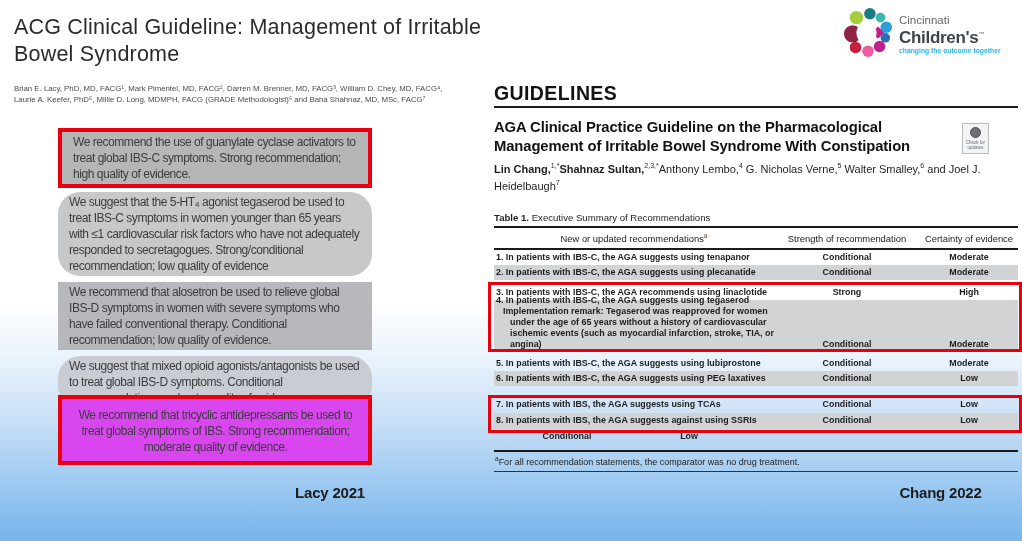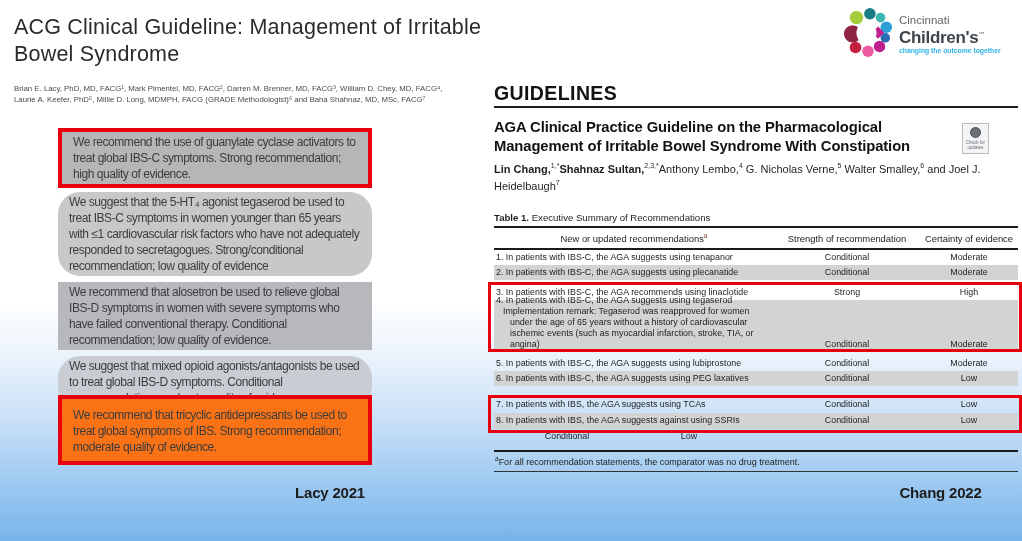--- a/index.html
+++ b/index.html
@@ -15,21 +15,21 @@
   .rec-stack{position:absolute;left:58px;top:128px;width:314px;}
   .rec{box-sizing:border-box;width:314px;font-size:12px;line-height:16px;letter-spacing:-0.45px;
     color:#3b3c3e;padding:2px 10px 2px 11px;}
   .rec.dark{background:#b5b6b8;}
   .rec.light{background:#c7c8ca;border-radius:22px;}
   .rec.hl{border:4px solid #e8000e;}
   #rec1{margin-bottom:4px;}
   #rec2{margin-bottom:6px;}
   #rec3{margin-bottom:6px;background:#b7b8bb;}
   #rec4{background:#c9cdd3;}
-  #rec5{margin-top:-13px;position:relative;z-index:2;background:#f97316;padding-top:8px;padding-bottom:6px;}
+  #rec5{margin-top:-13px;position:relative;z-index:2;background:#d946ef;padding-top:8px;padding-bottom:6px;text-align:center;}
   .cite{position:absolute;top:484px;font-size:15px;font-weight:700;color:#1d1d1d;letter-spacing:-0.2px;}
   #cite-left{left:255px;width:150px;text-align:center;}
   #cite-right{left:868px;width:145px;text-align:center;}
   
   .logo{position:absolute;left:843px;top:8px;display:flex;align-items:flex-start;}
   .logo-text{margin-left:6px;padding-top:7px;}
   .logo-l1{font-size:11.5px;line-height:11px;color:#64666b;}
   .logo-l2{font-size:17px;line-height:17px;font-weight:700;color:#3d454d;letter-spacing:-0.3px;}
   .logo-l2 .tm{font-size:6px;vertical-align:super;color:#7a7d82;}
   .logo-tag{font-size:6.8px;line-height:8px;font-weight:700;color:#2fb2e6;margin-top:1px;}
@@ -50,21 +50,21 @@
   .tbl{position:absolute;left:494px;top:226px;width:524px;font-size:8.9px;color:#1d1d1d;}
   .rule2{height:2px;background:#1a1a1a;}
   .rule15{height:1.5px;background:#1a1a1a;}
   .rule1{height:1px;background:#333;}
   .thead{display:flex;align-items:center;height:20px;font-size:9.4px;color:#222;}
   .c1{width:280px;box-sizing:border-box;padding-left:2px;}
   .c2{width:146px;text-align:center;}
   .c3{width:98px;text-align:center;}
   .thead .c1{text-align:center;padding-left:0;}
   .thead sup{font-size:6.5px;color:#7e4a3a;}
-  .trow{display:flex;align-items:center;height:15px;line-height:10.5px;}
+  .trow{display:flex;align-items:center;height:15px;line-height:10.5px;font-weight:bold;}
   .trow.tall{height:50px;align-items:flex-end;padding-top:2px;box-sizing:border-box;}
   .trow.shaded{background:#d2d3d4;}
   .remark{padding-left:14px;text-indent:-7px;margin-top:1px;line-height:10.8px;} .sp5{height:5px;} .sp6{height:6px;} .sp11{height:11px;}
   .tfoot{font-size:9px;padding:3px 0 4px 1px;color:#1d1d1d;}
   .tfoot sup{font-size:6.5px;}
   .tbl-red{position:absolute;left:-6px;width:534px;border:3.5px solid #e8000e;box-sizing:border-box;z-index:3;pointer-events:none;}
   #tbl-red1{top:56px;height:70px;}
   #tbl-red2{top:169px;height:38px;}
 </style>
 </head>

